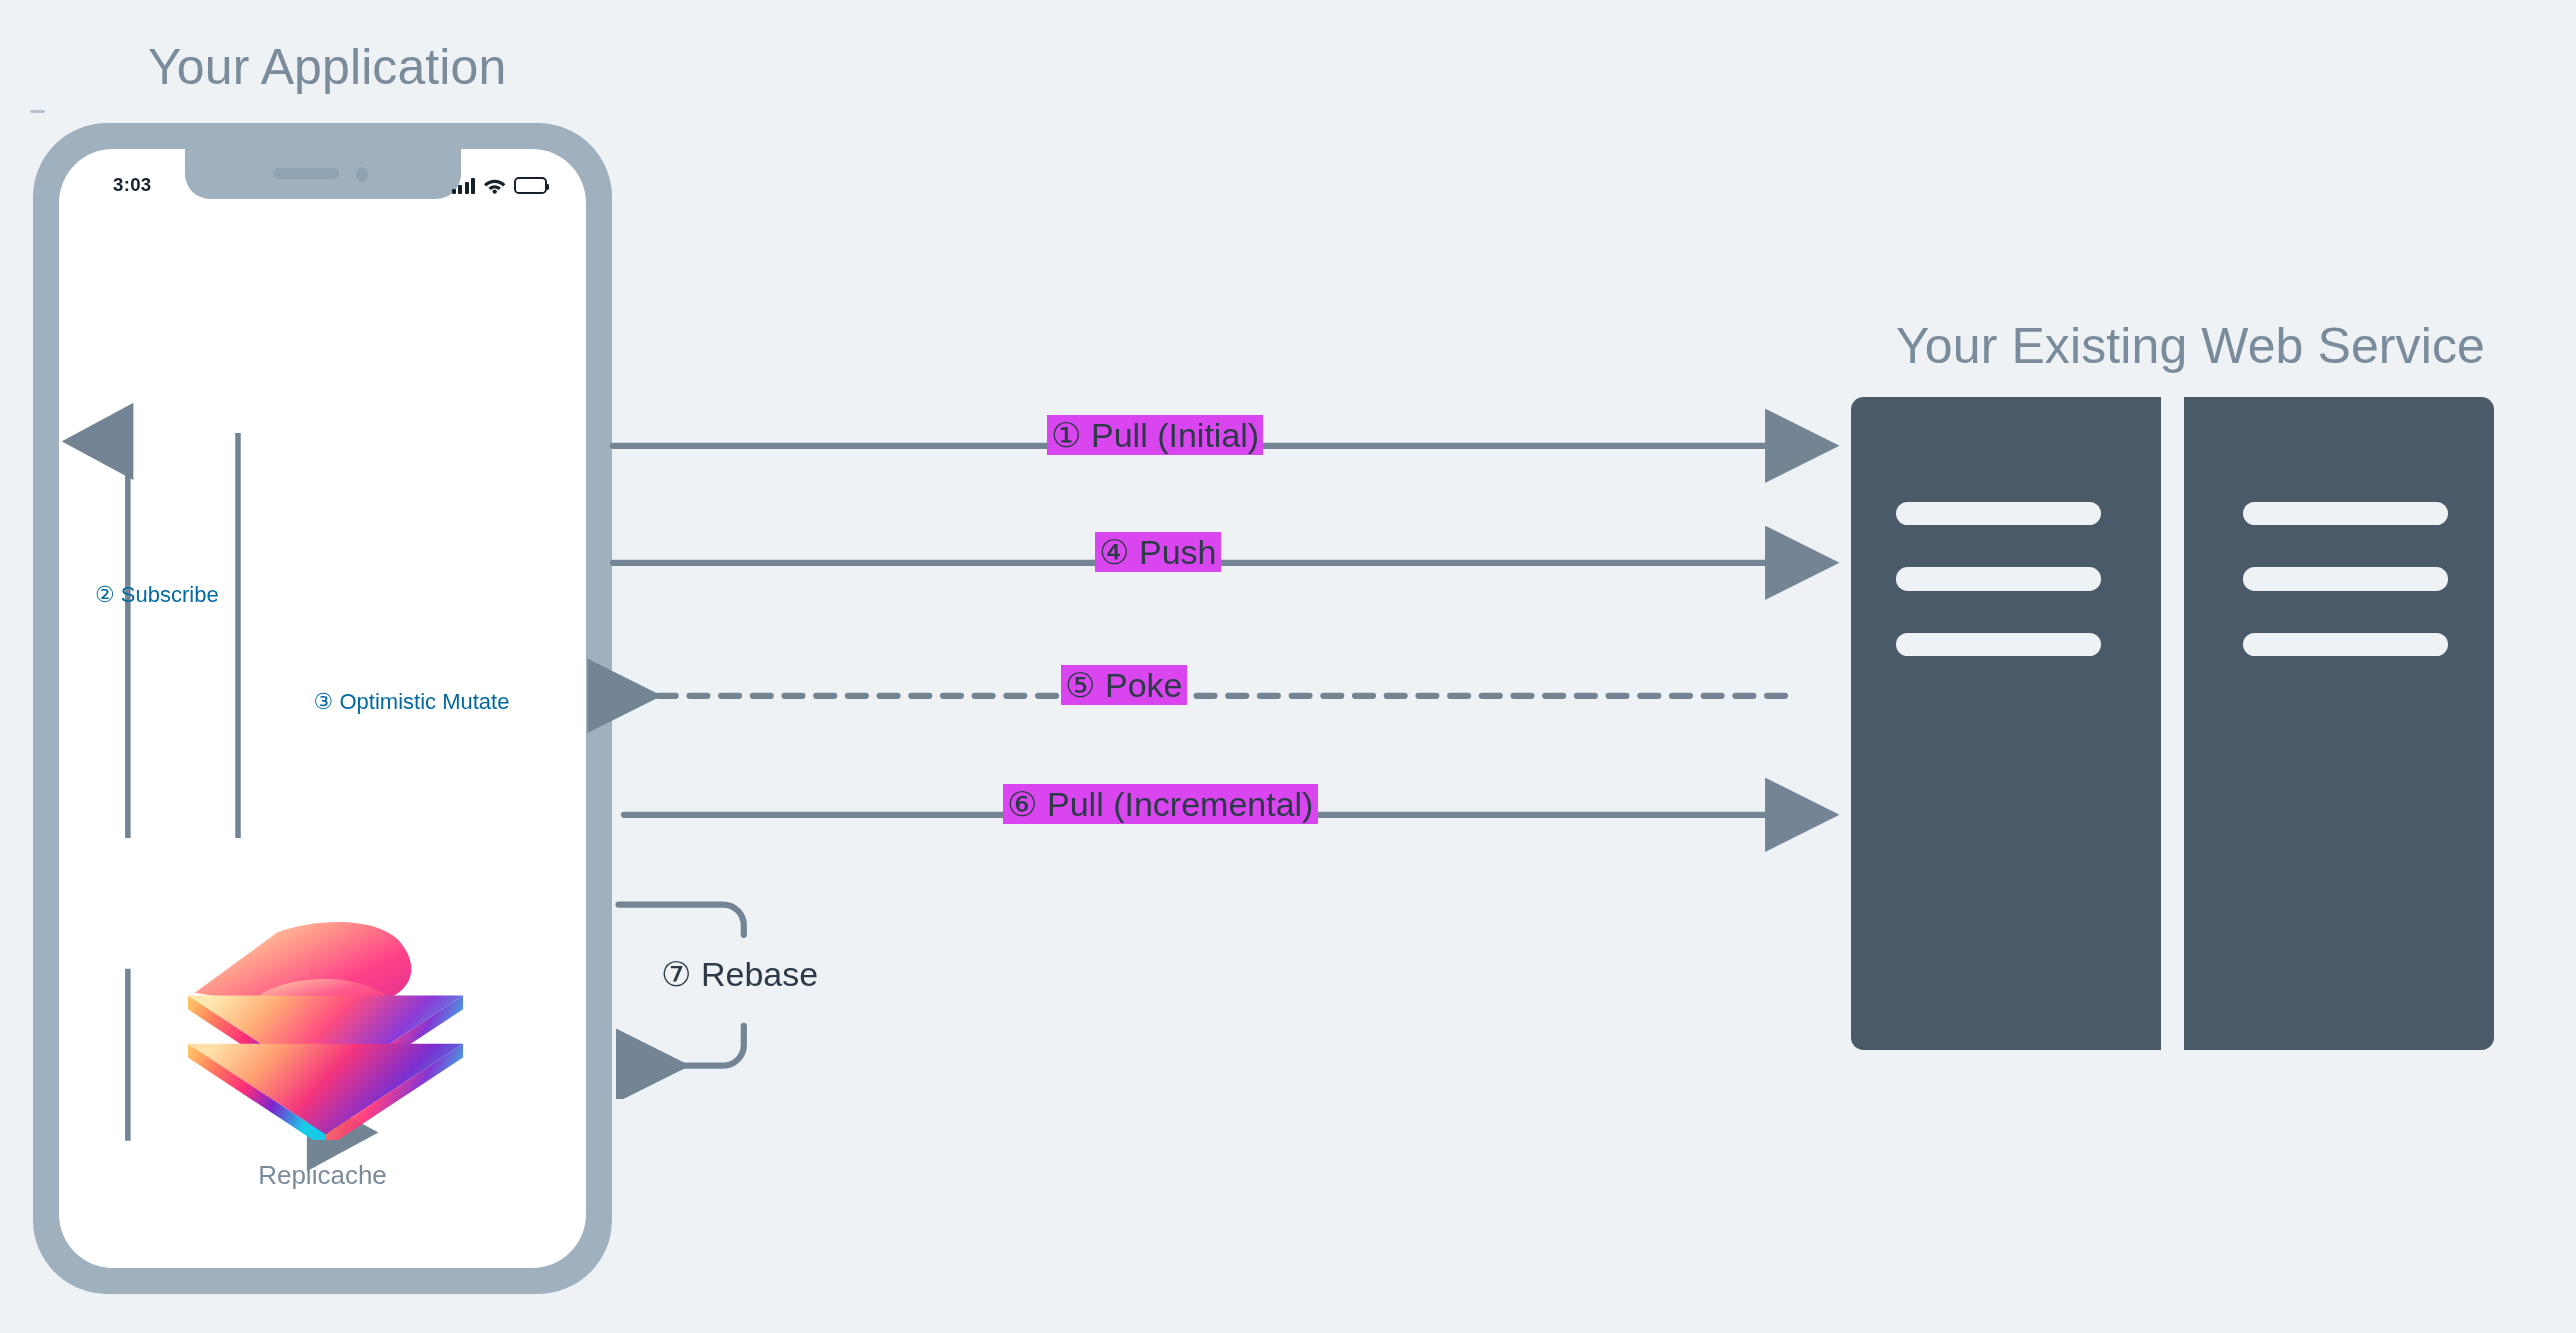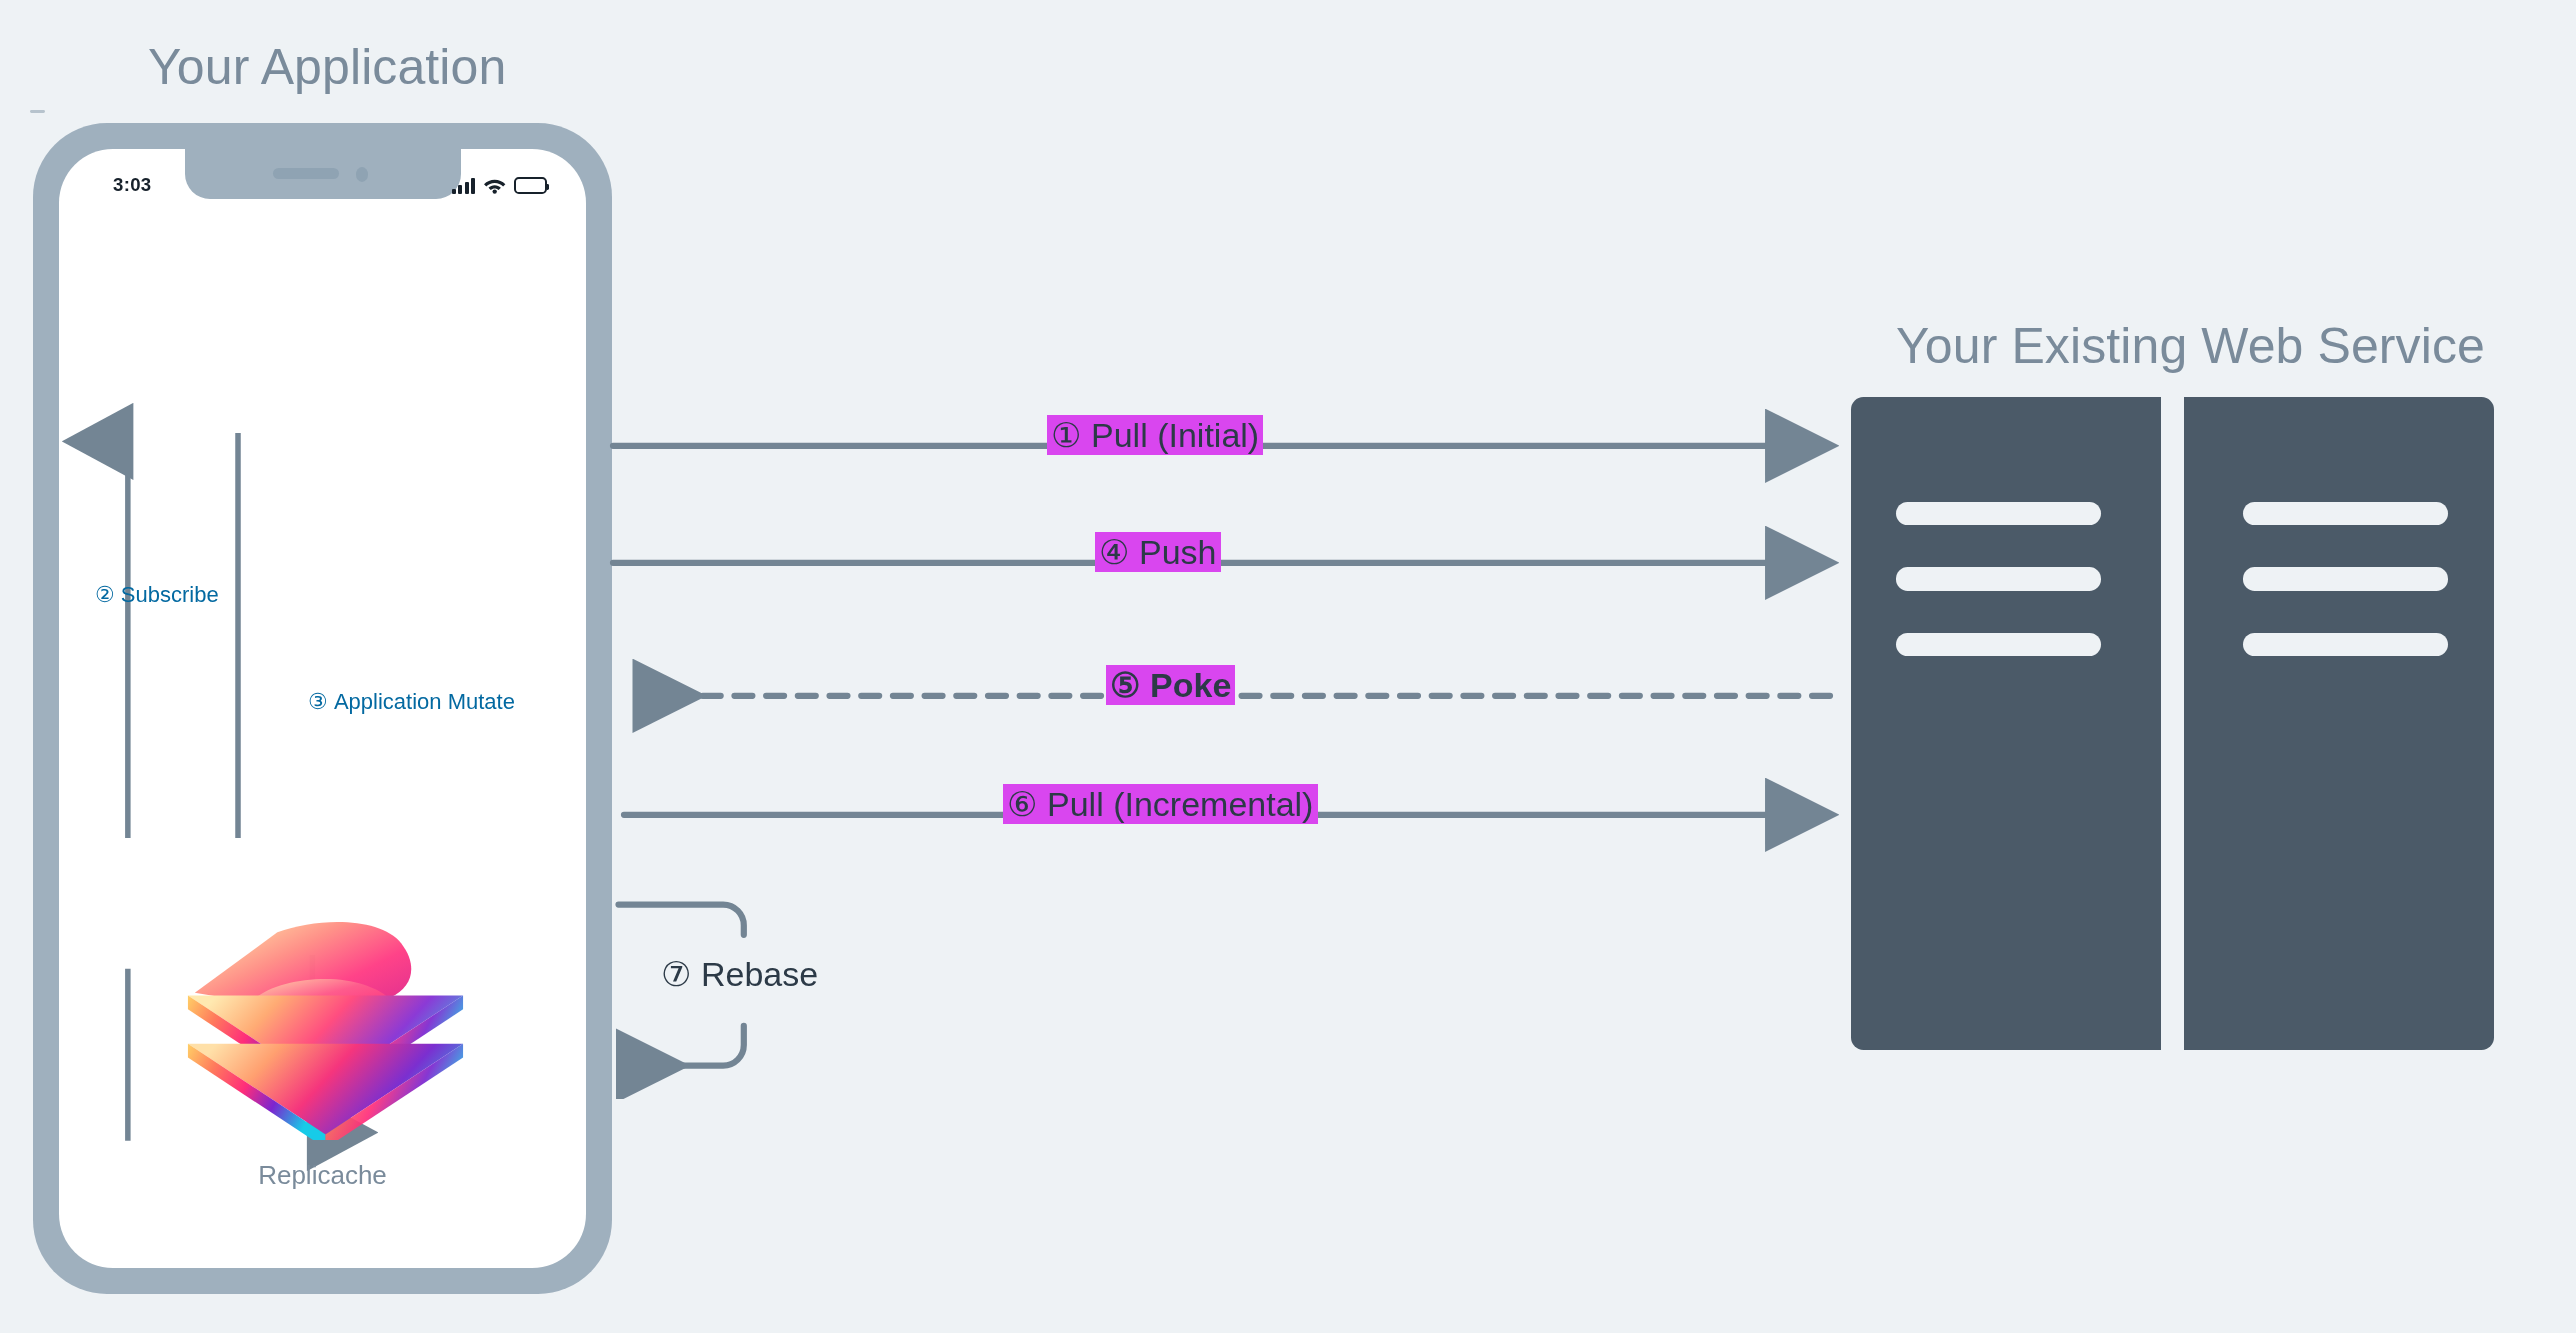--- a/index.html
+++ b/index.html
@@ -210,21 +210,21 @@
     transform: translateY(-50%);
     background: #d946ef;
     color: #2c3a47;
     font-size: 34px;
     white-space: nowrap;
     padding: 0 4.1px;
   }
 
   #row-pull-initial { left: 613px; top: 432px; width: 1192px; }
   #row-push        { left: 613px; top: 549px; width: 1192px; padding-left: 32px; }
-  #row-poke        { left: 638px; top: 682px; width: 1192px; font-weight: bold; }
+  #row-poke        { left: 593px; top: 682px; width: 1192px; }
   #row-pull-incr   { left: 624px; top: 801px; width: 1181px; }
 
   #label-pull-initial { left: 434px; }
   #label-push        { left: 482px; }
   #label-poke        { left: 468px; }
   #label-pull-incr   { left: 379px; }
 
   
   .rebase-loop {
     position: absolute;
@@ -320,21 +320,21 @@
 
         <line x1="260" y1="412" x2="260" y2="1000" stroke="#738594" stroke-width="8"></line>
         <line x1="368" y1="1170" x2="368" y2="1428" stroke="#738594" stroke-width="8" marker-end="url(#arrowDown)"></line>
       </svg>
 
     </div>
   </div>
 
   <div class="inner-label" id="label-subscribe"><span>②</span>&nbsp;<span>Subscribe</span></div>
 
-  <div class="inner-label" id="label-mutate"><span>③</span>&nbsp;<span>Application Mutate</span></div>
+  <div class="inner-label" id="label-mutate"><span>③</span>&nbsp;<span>Optimistic Mutate</span></div>
 
   <div class="replicache-logo">
     <svg viewBox="0 0 440 330" width="303" height="227">
       <defs>
         <linearGradient id="gTop" x1="0" y1="0.35" x2="1" y2="0.65">
           <stop offset="0" stop-color="#ffe9b0"></stop>
           <stop offset="0.22" stop-color="#ffab74"></stop>
           <stop offset="0.46" stop-color="#ff4d80"></stop>
           <stop offset="0.72" stop-color="#8b3ad6"></stop>
           <stop offset="1" stop-color="#2ad4e6"></stop>

